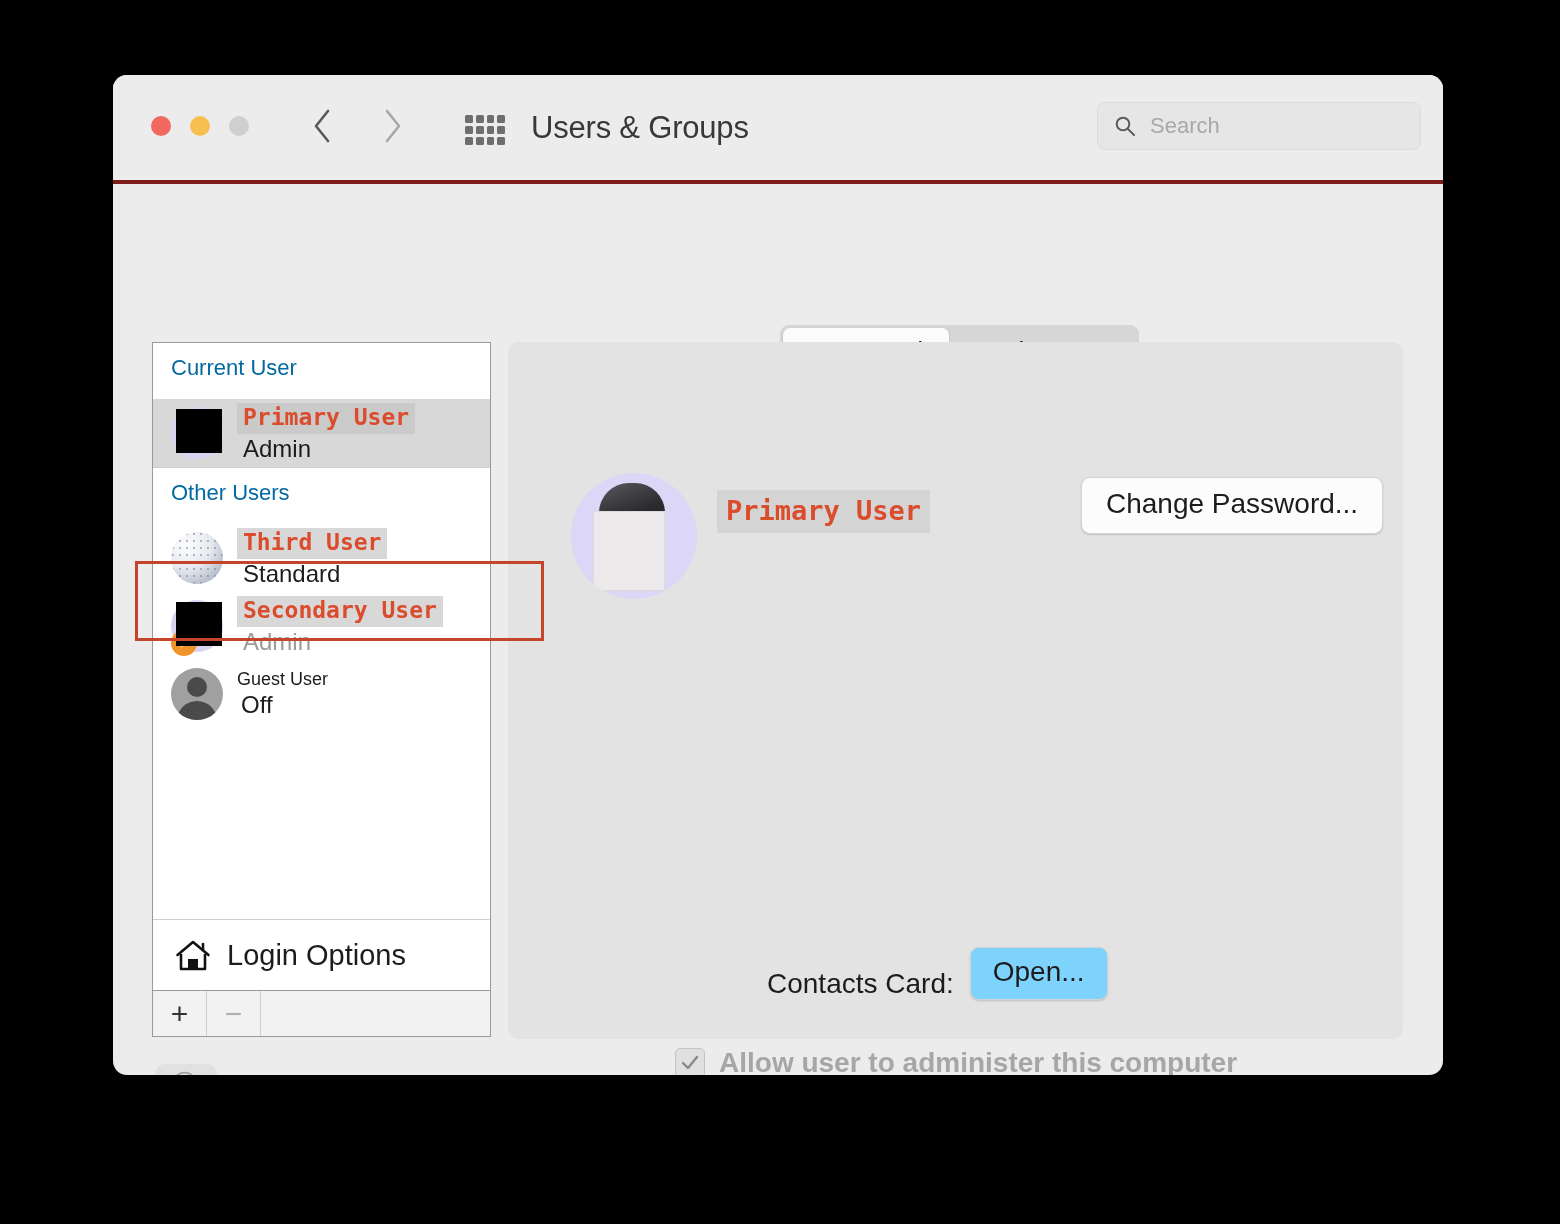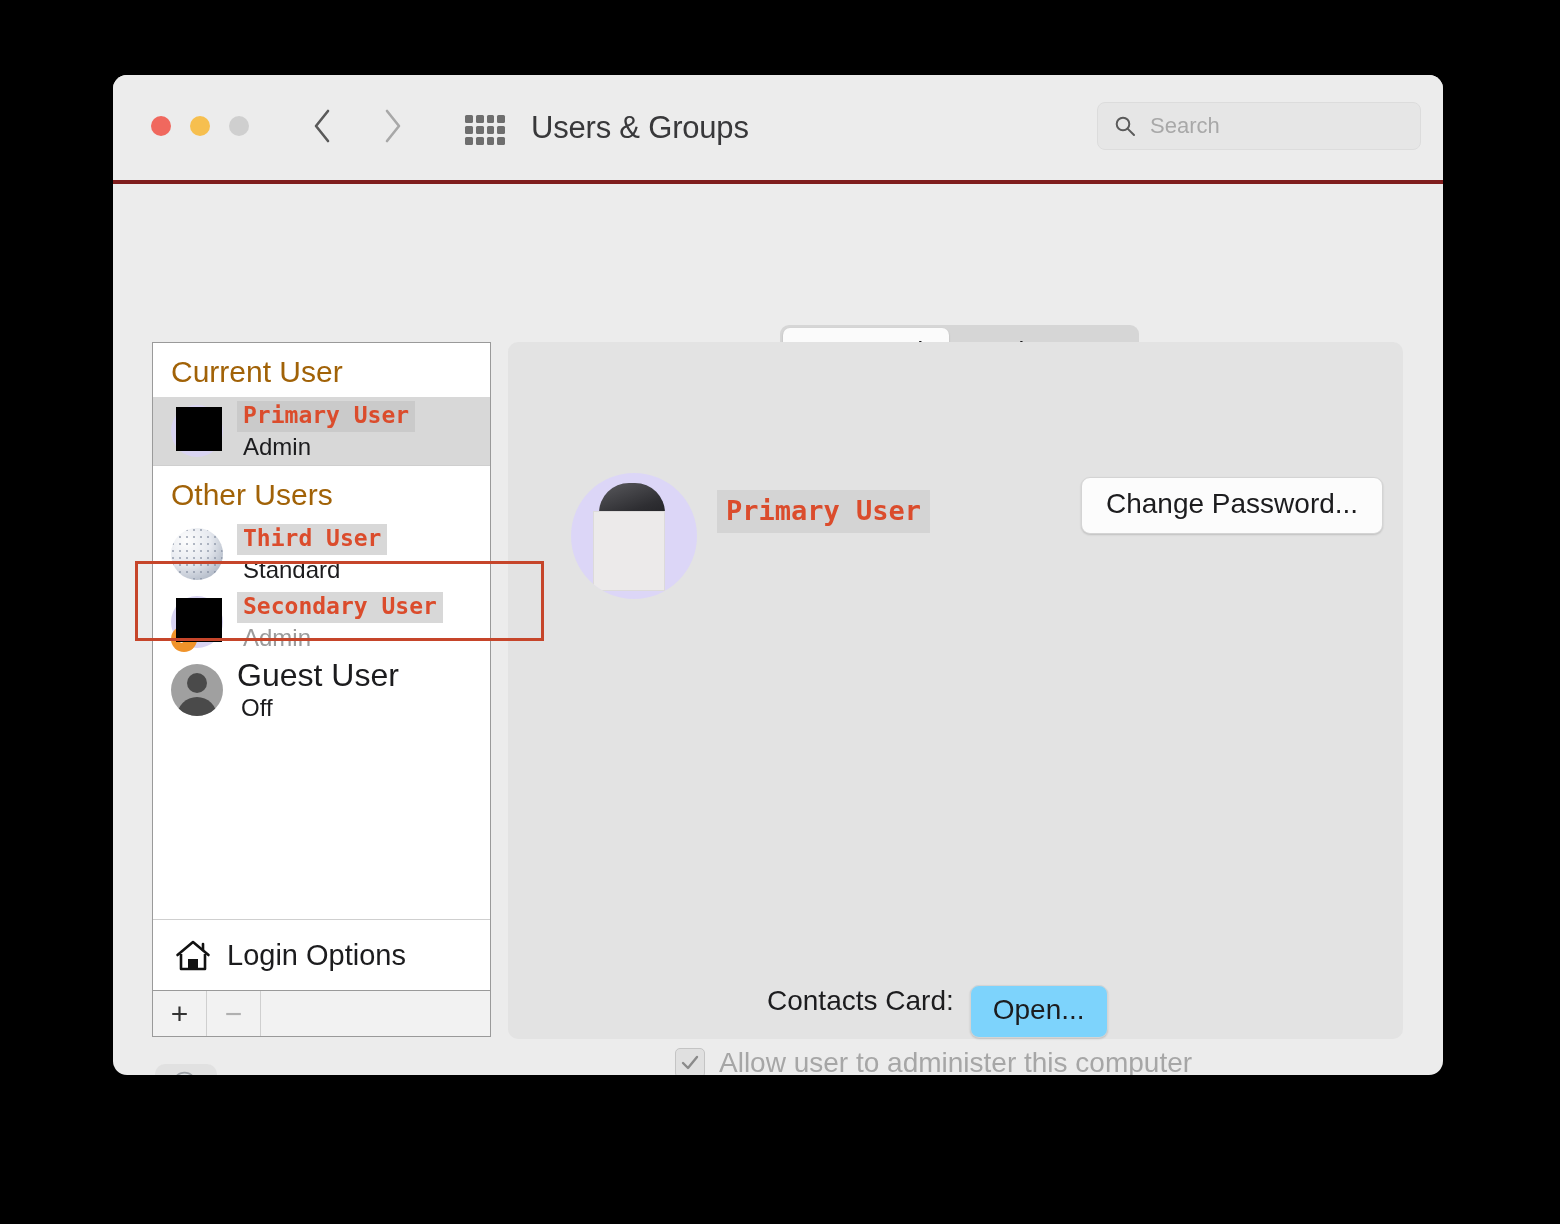--- a/index.html
+++ b/index.html
@@ -80,22 +80,22 @@
   
   .sidebar {
     position: absolute; left: 39px; top: 158px;
     width: 339px; height: 695px;
     background: #fff;
     border: 1px solid #9a9a9a;
     box-sizing: border-box;
     display: flex; flex-direction: column;
   }
   .group-header {
-    font-size: 30px; color: #a16207;
-    padding: 12px 0 8px 18px;
+    font-size: 22px; color: #0369a1;
+    padding: 12px 0 18px 18px;
   }
   .user-row {
     position: relative;
     height: 68px;
     display: flex; align-items: center;
     padding-left: 18px;
     box-sizing: border-box;
   }
   .user-row.selected { background: #d8d8d8; }
   .avatar { width: 52px; height: 52px; position: relative; flex: none; }
@@ -135,21 +135,21 @@
   }
 
   .user-text { margin-left: 14px; line-height: 1.12; }
   .user-name-mono {
     font-family: "DejaVu Sans Mono", monospace;
     font-weight: bold; font-size: 23px;
     color: #db4c2c; background: #d8d8d8;
     display: inline-block; padding: 2px 6px 3px 6px;
   }
   .user-row.selected .user-name-mono { background: #cacaca; }
-  .user-name-plain { font-size: 32px; color: #1c1c1e; }
+  .user-name-plain { font-size: 18px; color: #1c1c1e; }
   .user-sub { font-size: 24px; color: #1c1c1e; margin-top: 2px; margin-left: 6px; }
   .user-sub.dim { color: #9b9b9b; }
   .user-sub.plain-ind { margin-left: 4px; }
 
   .divider-line { height: 1px; background: #cfcfcf; }
 
   .sidebar-spacer { flex: 1; }
 
   .login-options {
     height: 70px; border-top: 1px solid #cfcfcf;
@@ -226,43 +226,43 @@
 
   .change-pw-btn {
     position: absolute; left: 573px; top: 135px;
     background: #fcfcfc; border: 1px solid #d4d4d4;
     border-radius: 9px; box-shadow: 0 1px 2px rgba(0,0,0,.16);
     font-size: 28px; color: #1c1c1e;
     padding: 10px 24px 13px 24px;
   }
 
   .contacts-row {
-    position: absolute; left: 259px; top: 643px;
-    display: flex; align-items: flex-start;
+    position: absolute; left: 259px; top: 605px;
+    display: flex; align-items: flex-end;
   }
   .contacts-label { font-size: 28px; color: #1c1c1e; }
   .open-btn {
     margin-left: 16px;
     background: #7dd3fc; border: 1px solid #d4d4d4;
     border-radius: 9px; box-shadow: 0 1px 2px rgba(0,0,0,.16);
     font-size: 28px; color: #1c1c1e;
     padding: 8px 22px 11px 22px;
   }
 
   .admin-row {
     position: absolute; left: 167px; top: 705px;
     display: flex; align-items: center;
   }
   .checkbox {
     width: 28px; height: 28px; border-radius: 5px;
     background: #e0e0e0; border: 1px solid #c4c4c4;
     display: flex; align-items: center; justify-content: center;
     flex: none;
   }
-  .admin-label { font-size: 28px; color: #a6a6a6; margin-left: 14px; }
+  .admin-label { font-size: 28px; color: #a6a6a6; margin-left: 14px; font-weight: bold; }
 
   
   .lock-area {
     position: absolute; left: 42px; top: 880px;
     display: flex; align-items: center;
   }
   .lock-icon {
     width: 62px; height: 62px; border-radius: 10px;
     background: #e1e1e1; position: relative; flex: none;
   }

